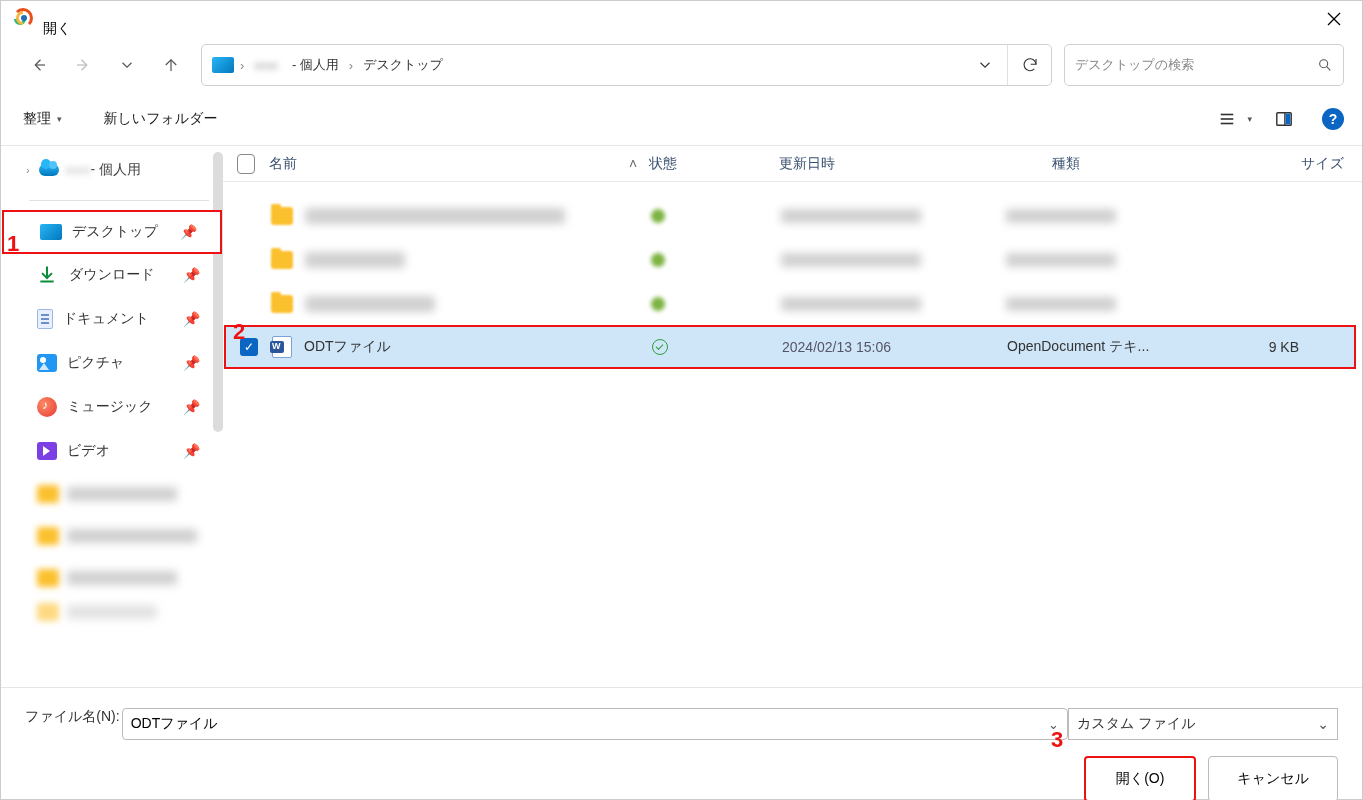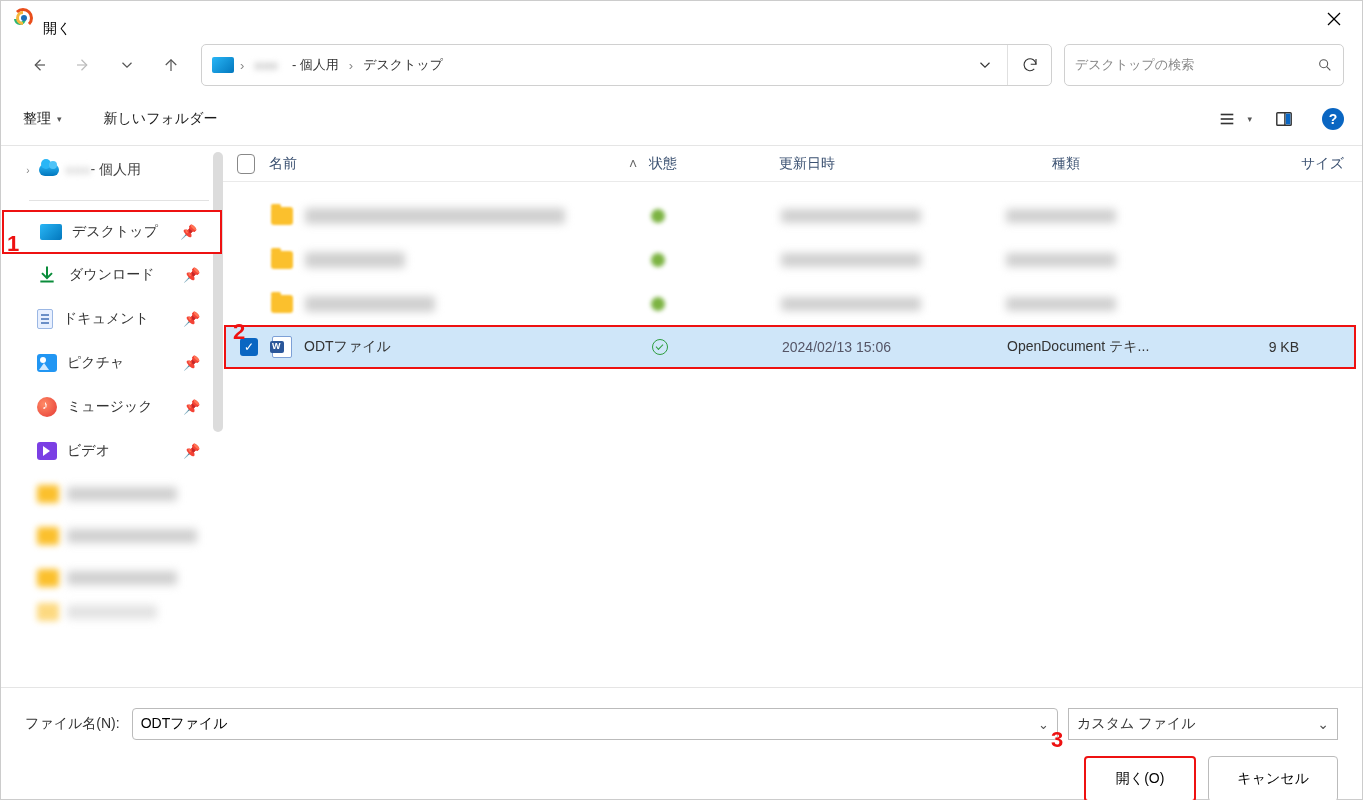--- a/index.html
+++ b/index.html
@@ -108,21 +108,21 @@
   .okcircle:before{content:"";position:absolute;left:3px;top:4px;width:6px;height:3px;border-left:1.6px solid #2e9e3f;border-bottom:1.6px solid #2e9e3f;transform:rotate(-45deg);}
 
   
   .annot { position:absolute; color:#e11; font-weight:bold; font-size:22px; z-index:50; pointer-events:none; }
   .annot.a1 { left:6px; top:230px; }
   .annot.a2 { left:232px; top:318px; }
   .annot.a3 { left:1050px; top:726px; }
 
   
   .bottom { height:112px; border-top:1px solid #e5e5e5; background:#fff; padding:20px 24px 0 24px; }
-  .bottom .row1 { display:flex; align-items:center; gap:10px; }
+  .bottom .row1 { display:flex; }
   .bottom .lbl { color:#333; font-size:14px; margin-right:2px; }
   .bottom .filename { flex:1; height:32px; border:1px solid #bbb; border-radius:4px; display:flex; align-items:center; padding:0 8px; }
   .bottom .filename .txt { flex:1; color:#000; font-size:14px; }
   .bottom .filename .dd { color:#555; }
   .bottom .filetype { width:270px; height:32px; border:1px solid #bbb; border-radius:0; display:flex; align-items:center; padding:0 8px; color:#333; font-size:14px; }
   .bottom .filetype .dd { margin-left:auto; color:#555; }
   .bottom .row2 { display:flex; justify-content:flex-end; gap:12px; margin-top:16px; }
   .bottom .btn { height:46px; padding:0 28px; border:1px solid #bbb; border-radius:4px; background:#fff; display:flex; align-items:center; justify-content:center; font-size:14px; cursor:pointer; }
   .bottom .btn.open { border:2px solid #e11; padding:0 30px; }
 </style>

